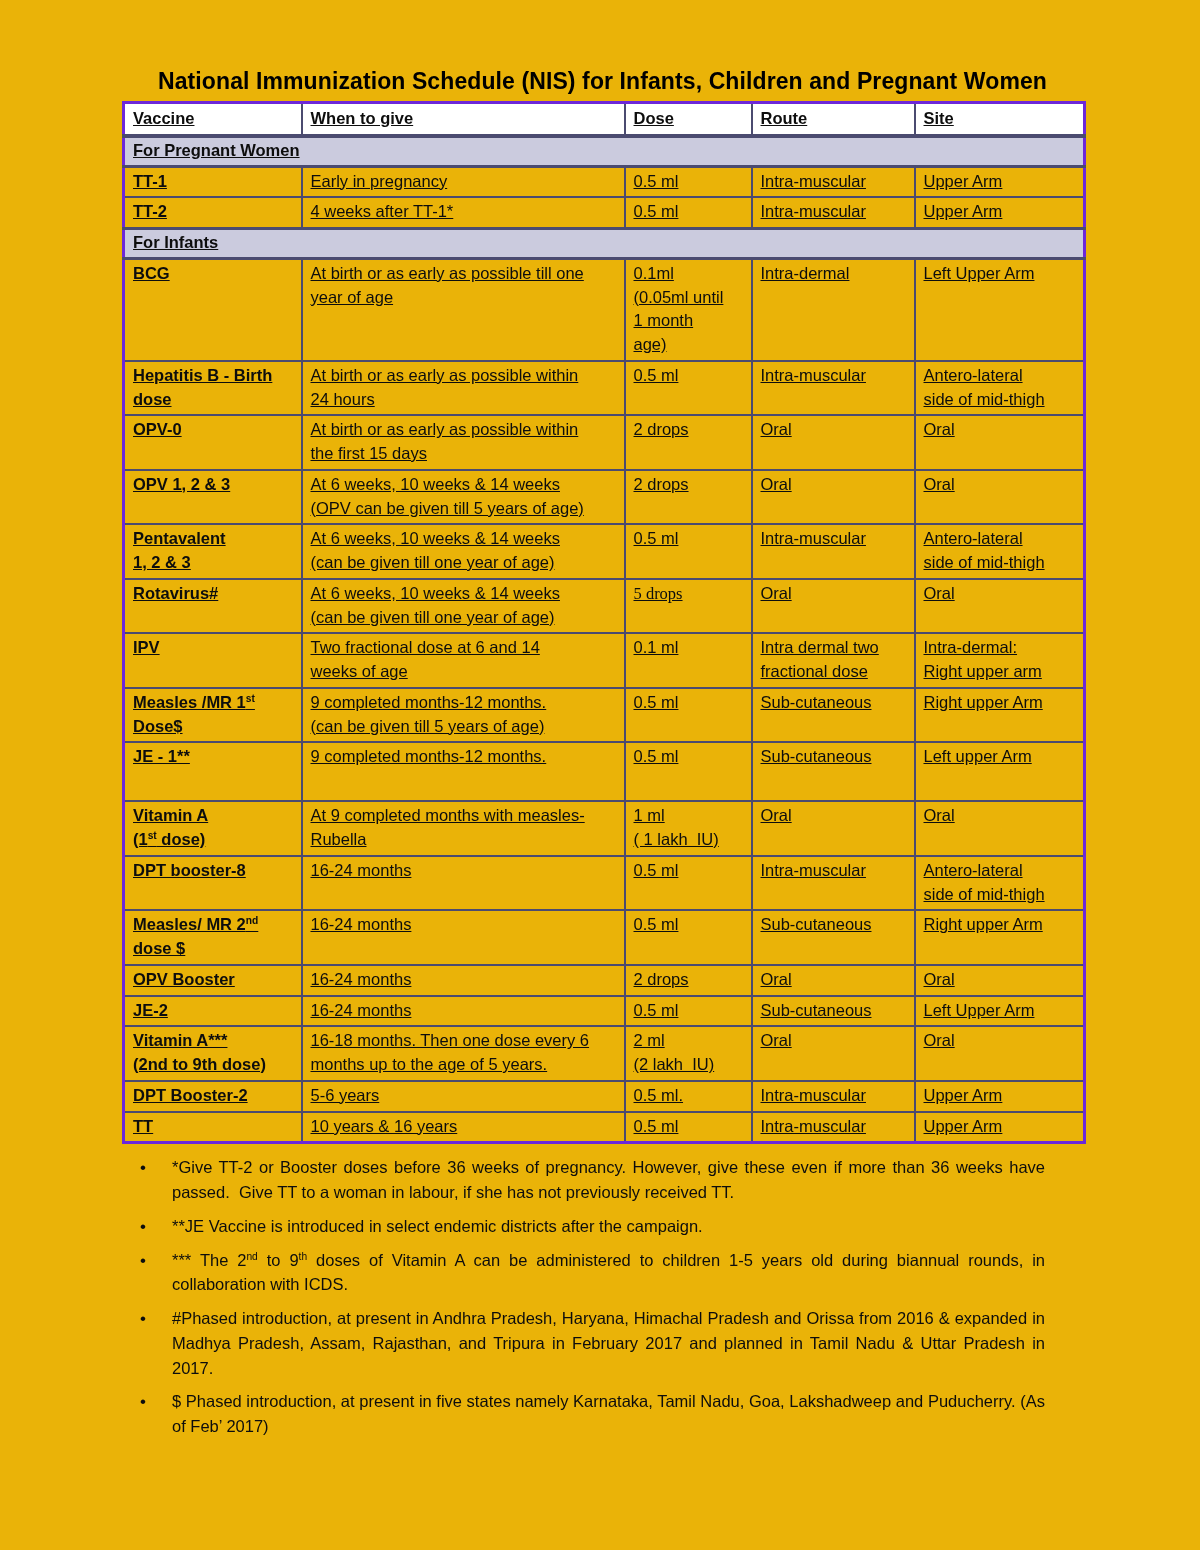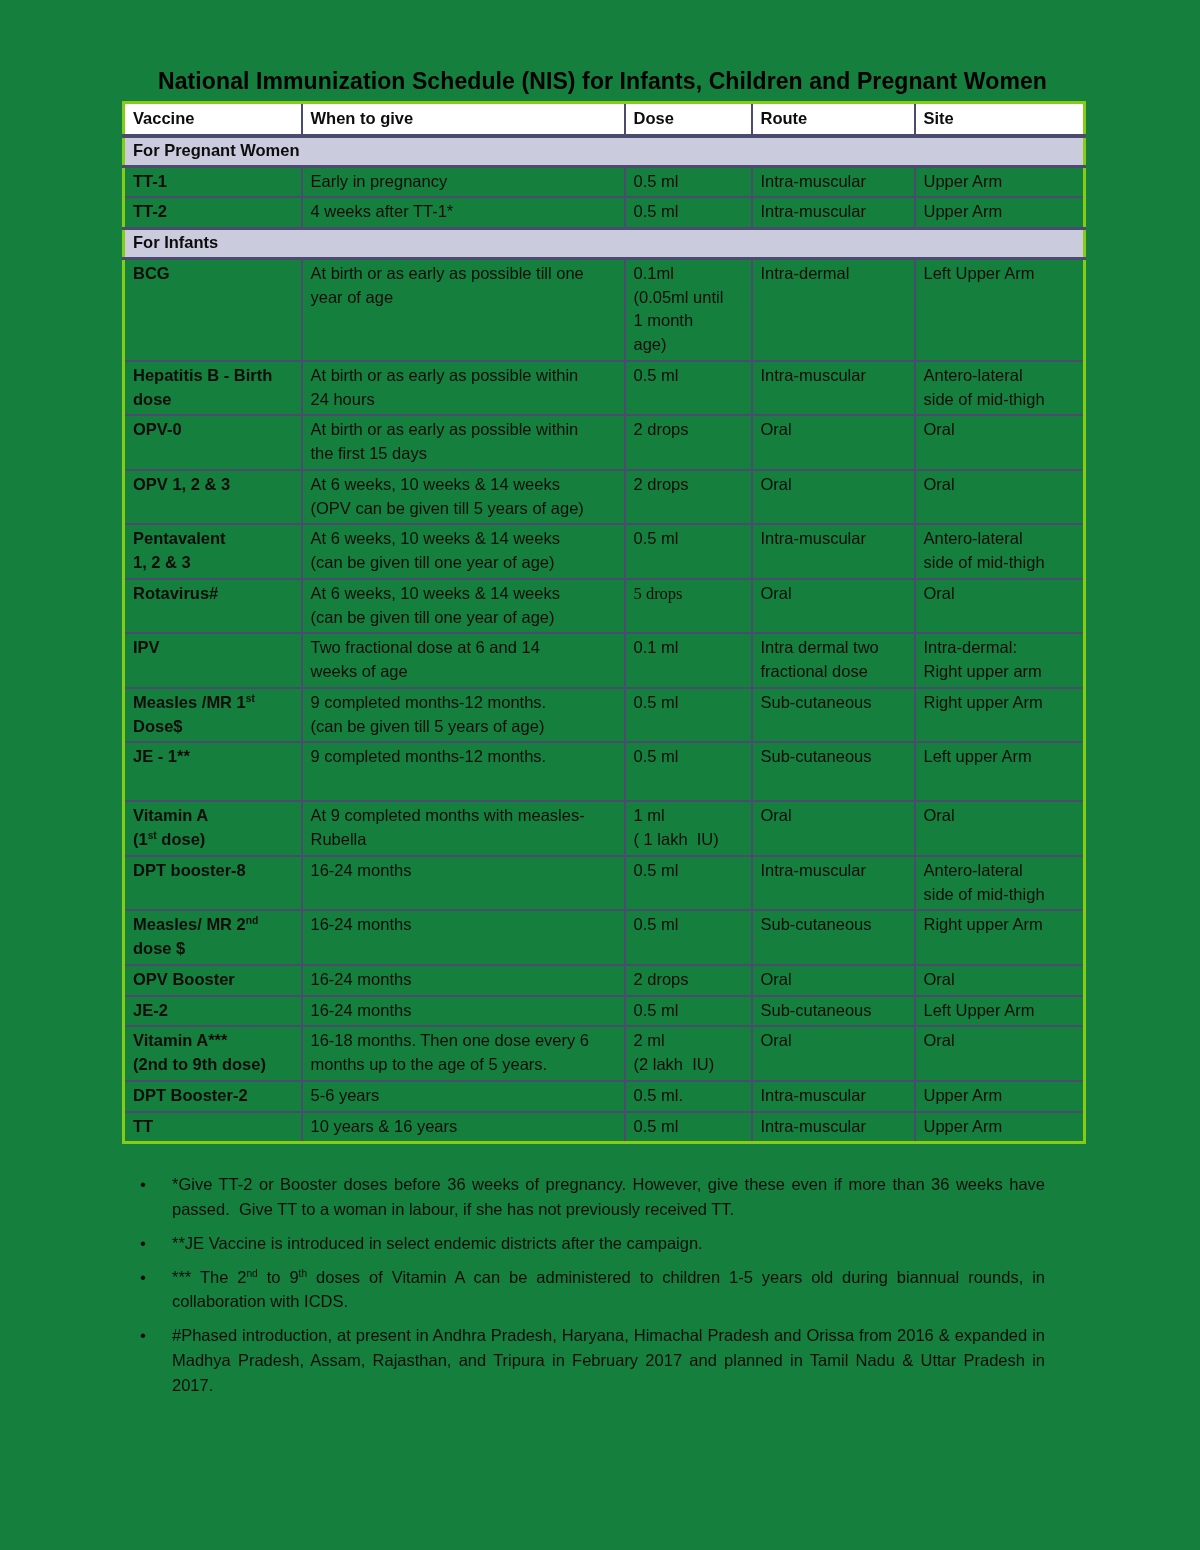--- a/index.html
+++ b/index.html
@@ -1,18 +1,18 @@
 <!DOCTYPE html>
 <html><head>
 <meta charset="utf-8">
 <style>
   html, body { margin: 0; padding: 0; background: #ffffff; }
   .page {
     width: 1200px; height: 1550px;
-    background: #15803d;
+    background: #eab308;
     font-family: "Liberation Sans", sans-serif;
     color: #0d0d0d;
     box-sizing: border-box;
     padding: 60px 0 0 122px;
     position: relative;
     overflow: hidden;
   }
   .content { width: 961px; }
   h1.doc-title {
     width: 961px;
@@ -20,21 +20,22 @@
     font-weight: 700;
     color: #000;
     text-align: center;
     margin: 8px 0 6px 0;
     letter-spacing: 0.1px;
   }
   table.nis {
     border-collapse: collapse;
     table-layout: fixed;
     width: 961px;
-    border: 3px solid #84cc16;
+    border: 3px solid #6d28d9;
+    text-decoration: underline;
   }
   table.nis th, table.nis td {
     border: 2px solid #4b4b70;
     vertical-align: top;
     text-align: left;
     padding: 2px 8px 3px 8px;
     font-size: 16.5px;
     line-height: 1.44;
     white-space: pre-wrap;
     overflow: hidden;
@@ -52,21 +53,21 @@
     border-bottom-width: 3px;
     padding-top: 1px;
     padding-bottom: 2px;
   }
   td.vaccine { font-weight: 700; }
   td.serif { font-family: "Liberation Serif", serif; font-size: 17.5px; }
   tr.tall td { height: 52px; }
   sup { font-size: 62%; line-height: 0; vertical-align: super; }
   ul.footnotes {
     list-style: none;
-    margin: 28px 0 0 0;
+    margin: 11px 0 0 0;
     padding: 0;
     width: 961px;
   }
   ul.footnotes li {
     position: relative;
     padding: 0 38px 9px 50px;
     font-size: 16.5px;
     line-height: 1.5;
     text-align: justify;
   }
@@ -244,16 +245,17 @@
             <td>Upper Arm</td>
           </tr>
         </tbody>
     </table>
 
     <ul class="footnotes" id="footnotes">
         <li>*Give TT-2 or Booster doses before 36 weeks of pregnancy. However, give these even if more than 36 weeks have passed.&nbsp; Give TT to a woman in labour, if she has not previously received TT.</li>
         <li>**JE Vaccine is introduced in select endemic districts after the campaign.</li>
         <li>*** The 2<sup>nd</sup> to 9<sup>th</sup> doses of Vitamin A can be administered to children 1-5 years old during biannual rounds, in collaboration with ICDS.</li>
         <li>#Phased introduction, at present in Andhra Pradesh, Haryana, Himachal Pradesh and Orissa from 2016 &amp; expanded in Madhya Pradesh, Assam, Rajasthan, and Tripura in February 2017 and planned in Tamil Nadu &amp; Uttar Pradesh in 2017.</li>
+        <li>$ Phased introduction, at present in five states namely Karnataka, Tamil Nadu, Goa, Lakshadweep and Puducherry. (As of Feb’ 2017)</li>
       </ul>
 
   </div>
 </div>
 
 </body></html>

